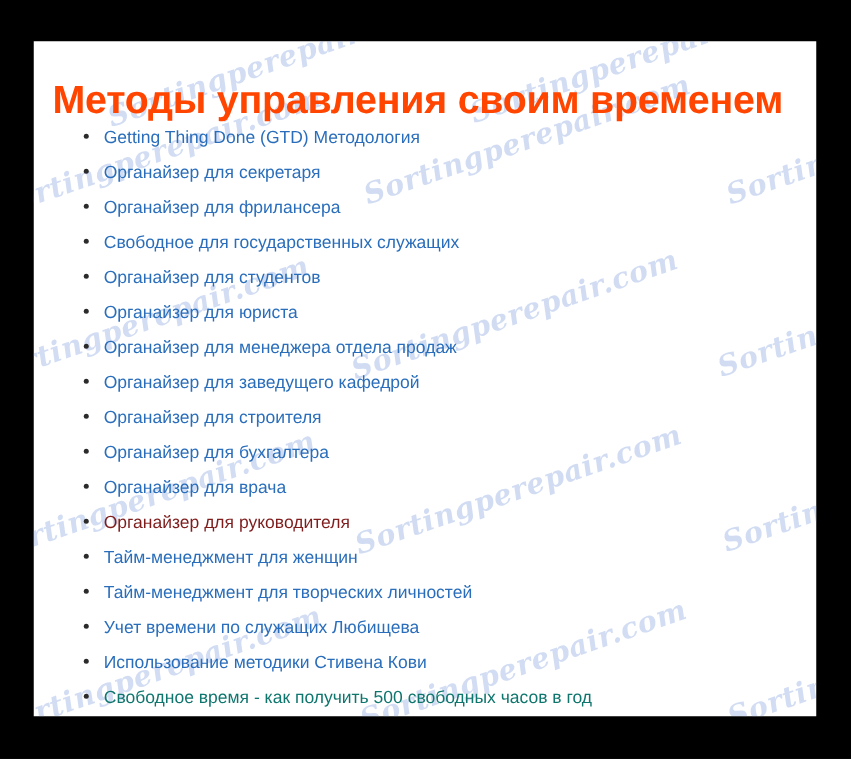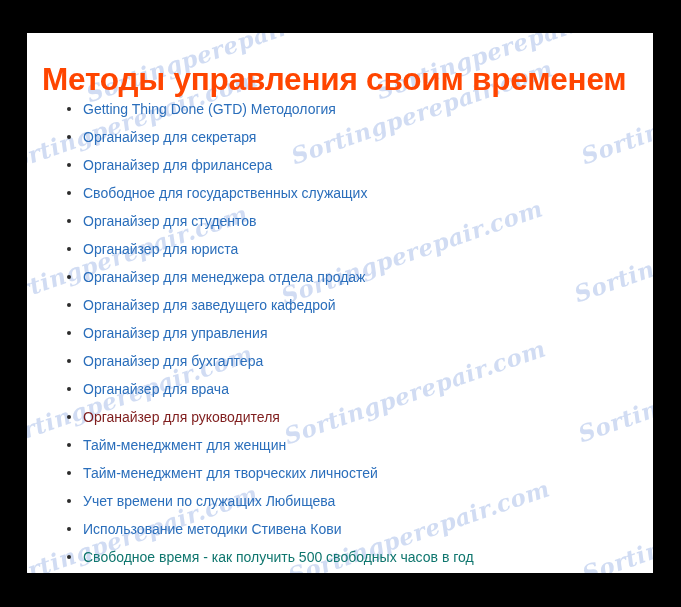--- a/index.html
+++ b/index.html
@@ -141,21 +141,21 @@
 
       <ul class="link-list">
           <li class="link-item"><span class="bullet-icon" style="background: rgb(43, 43, 43);"></span><a class="item-link" href="#" style="color: rgb(42, 110, 187);">Getting Thing Done (GTD) Методология</a></li>
           <li class="link-item"><span class="bullet-icon" style="background: rgb(43, 43, 43);"></span><a class="item-link" href="#" style="color: rgb(42, 110, 187);">Органайзер для секретаря</a></li>
           <li class="link-item"><span class="bullet-icon" style="background: rgb(43, 43, 43);"></span><a class="item-link" href="#" style="color: rgb(42, 110, 187);">Органайзер для фрилансера</a></li>
           <li class="link-item"><span class="bullet-icon" style="background: rgb(43, 43, 43);"></span><a class="item-link" href="#" style="color: rgb(42, 110, 187);">Свободное для государственных служащих</a></li>
           <li class="link-item"><span class="bullet-icon" style="background: rgb(43, 43, 43);"></span><a class="item-link" href="#" style="color: rgb(42, 110, 187);">Органайзер для студентов</a></li>
           <li class="link-item"><span class="bullet-icon" style="background: rgb(43, 43, 43);"></span><a class="item-link" href="#" style="color: rgb(42, 110, 187);">Органайзер для юриста</a></li>
           <li class="link-item"><span class="bullet-icon" style="background: rgb(43, 43, 43);"></span><a class="item-link" href="#" style="color: rgb(42, 110, 187);">Органайзер для менеджера отдела продаж</a></li>
           <li class="link-item"><span class="bullet-icon" style="background: rgb(43, 43, 43);"></span><a class="item-link" href="#" style="color: rgb(42, 110, 187);">Органайзер для заведущего кафедрой</a></li>
-          <li class="link-item"><span class="bullet-icon" style="background: rgb(43, 43, 43);"></span><a class="item-link" href="#" style="color: rgb(42, 110, 187);">Органайзер для управления</a></li>
+          <li class="link-item"><span class="bullet-icon" style="background: rgb(43, 43, 43);"></span><a class="item-link" href="#" style="color: rgb(42, 110, 187);">Органайзер для строителя</a></li>
           <li class="link-item"><span class="bullet-icon" style="background: rgb(43, 43, 43);"></span><a class="item-link" href="#" style="color: rgb(42, 110, 187);">Органайзер для бухгалтера</a></li>
           <li class="link-item"><span class="bullet-icon" style="background: rgb(43, 43, 43);"></span><a class="item-link" href="#" style="color: rgb(42, 110, 187);">Органайзер для врача</a></li>
           <li class="link-item"><span class="bullet-icon" style="background: rgb(43, 43, 43);"></span><a class="item-link" href="#" style="color: #7f1d1d;">Органайзер для руководителя</a></li>
           <li class="link-item"><span class="bullet-icon" style="background: rgb(43, 43, 43);"></span><a class="item-link" href="#" style="color: rgb(42, 110, 187);">Тайм-менеджмент для женщин</a></li>
           <li class="link-item"><span class="bullet-icon" style="background: rgb(43, 43, 43);"></span><a class="item-link" href="#" style="color: rgb(42, 110, 187);">Тайм-менеджмент для творческих личностей</a></li>
           <li class="link-item"><span class="bullet-icon" style="background: rgb(43, 43, 43);"></span><a class="item-link" href="#" style="color: rgb(42, 110, 187);">Учет времени по служащих Любищева</a></li>
           <li class="link-item"><span class="bullet-icon" style="background: rgb(43, 43, 43);"></span><a class="item-link" href="#" style="color: rgb(42, 110, 187);">Использование методики Стивена Кови</a></li>
           <li class="link-item"><span class="bullet-icon" style="background: rgb(43, 43, 43);"></span><a class="item-link" href="#" style="color: #0f766e;">Свободное время - как получить 500 свободных часов в год</a></li>
         </ul>
     </div>

